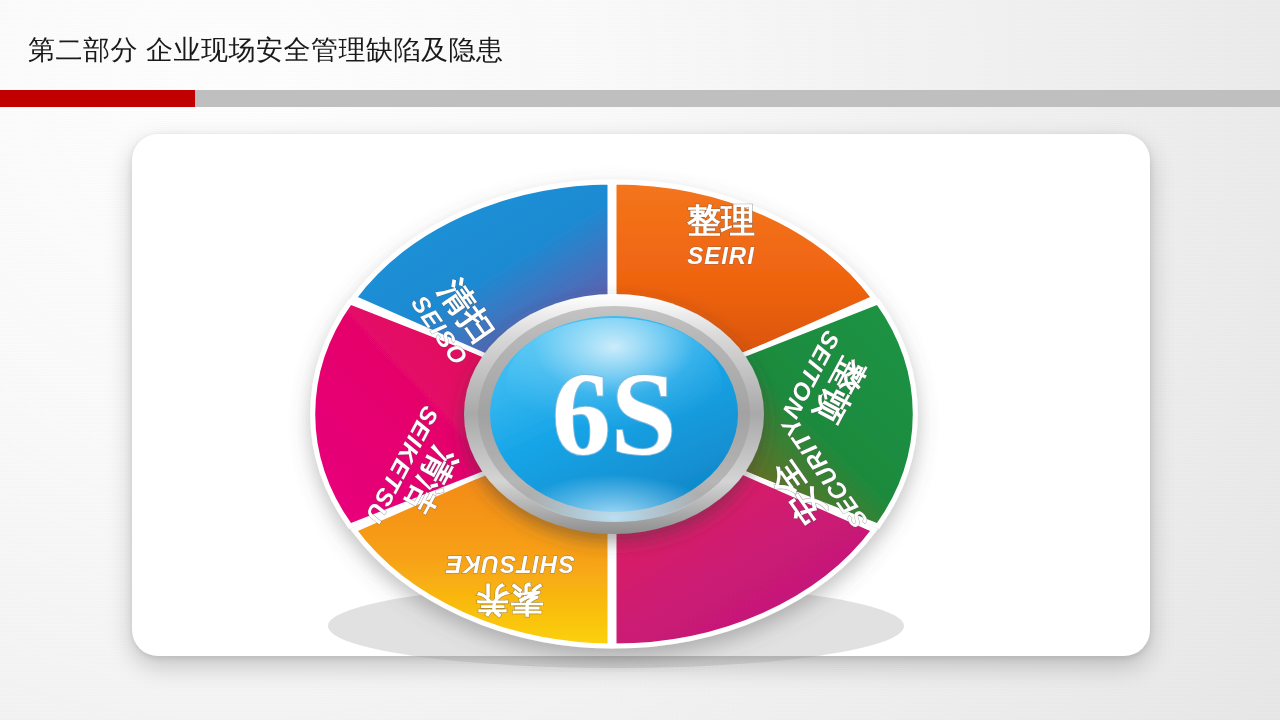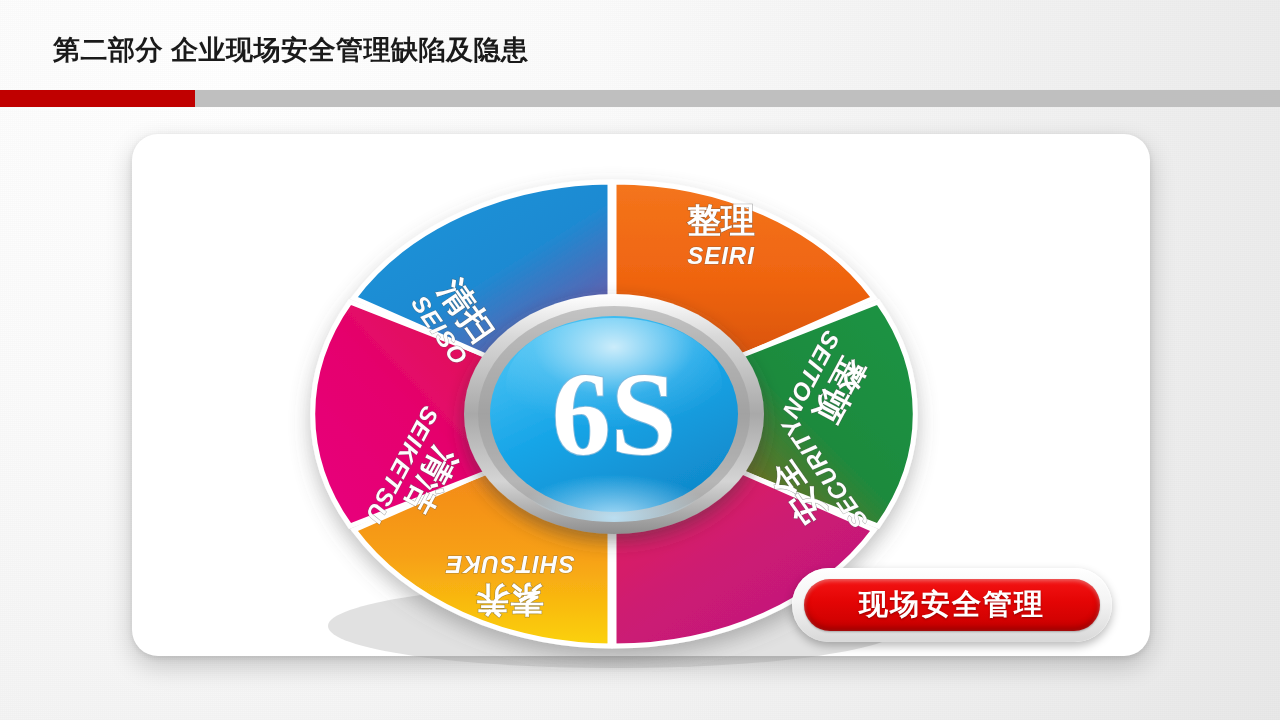--- a/index.html
+++ b/index.html
@@ -31,25 +31,24 @@
       repeating-linear-gradient(0deg, rgba(0,0,0,.018) 0 1px, rgba(255,255,255,.02) 1px 2px),
       repeating-linear-gradient(90deg, rgba(0,0,0,.015) 0 1px, rgba(255,255,255,.02) 1px 2px);
   }
 
   
   .header-title {
     position: absolute;
     left: 28px;
     top: 32px;
     font-size: 27px;
-    font-weight: bold;
+    font-weight: normal;
     color: #1a1a1a;
     letter-spacing: .5px;
     white-space: nowrap;
-    margin-left: 25px;
   }
   .rule-gray {
     position: absolute;
     left: 0;
     top: 90px;
     width: 1280px;
     height: 17px;
     background: #bfbfbf;
   }
   .rule-red {
@@ -299,19 +298,14 @@
         <text class="seg-en" x="0" y="24" text-anchor="middle">SEIKETSU</text>
       </g>
 
       <g transform="translate(200,168) rotate(55)">
         <text class="seg-cn" x="0" y="-4" text-anchor="middle">清扫</text>
         <text class="seg-en" x="0" y="26" text-anchor="middle">SEISO</text>
       </g>
     </svg>
   </div>
 
-  <div class="pill-wrap">
-    <div class="pill">
-      <span class="pill-label">现场安全管理</span>
-    </div>
-  </div>
 
 </div>
 
 </body></html>

